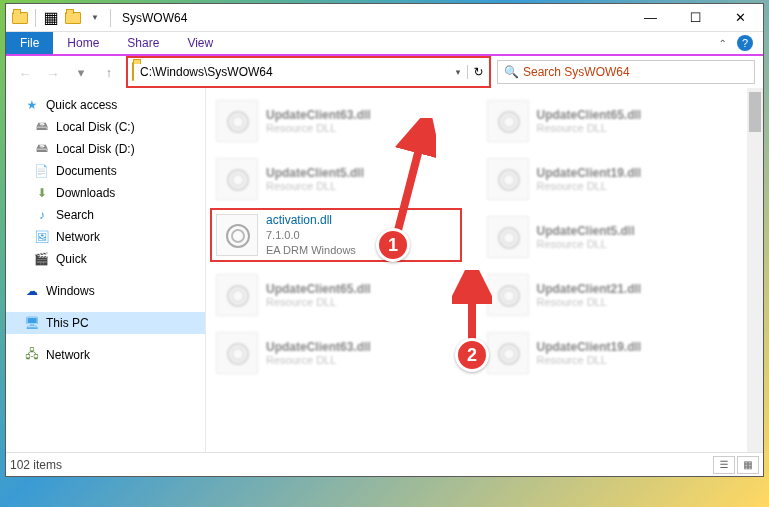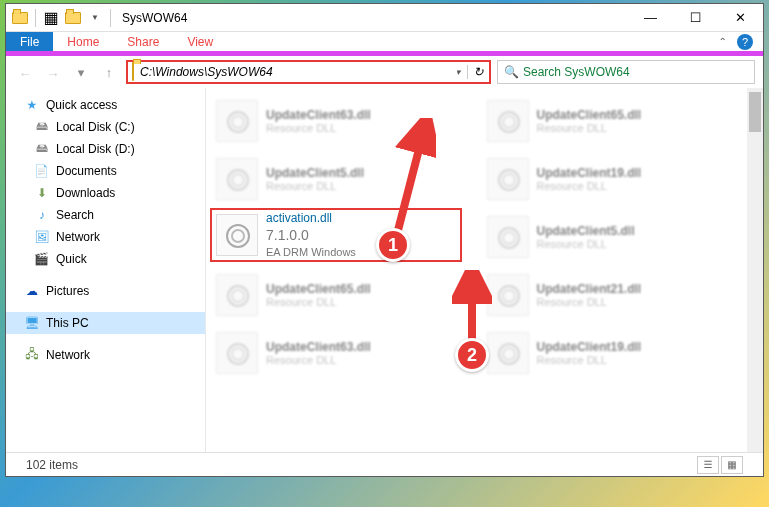--- a/index.html
+++ b/index.html
@@ -8,36 +8,36 @@
 .titlebar { height: 28px; background: #fff; display: flex; align-items: center; border-bottom: 1px solid #e0e0e0; }
 .tb-icons { display: flex; align-items: center; gap: 2px; padding-left: 4px; }
 .tb-icon { width: 20px; height: 20px; display: flex; align-items: center; justify-content: center; }
 .folder-glyph { width: 16px; height: 12px; background: #ffd768; border: 1px solid #d4a017; border-radius: 1px; position: relative; }
 .folder-glyph::before { content: ""; position: absolute; top: -4px; left: 0; width: 6px; height: 4px; background: #ffd768; border: 1px solid #d4a017; border-bottom: none; }
 .qat-sep { width: 1px; height: 18px; background: #ccc; margin: 0 3px; }
 .qat-down { font-size: 8px; color: #555; }
 .title-text { margin-left: 8px; font-size: 12px; color: #000; }
 .win-controls { margin-left: auto; display: flex; }
 .win-btn { width: 45px; height: 28px; display: flex; align-items: center; justify-content: center; font-size: 13px; color: #000; }
-.ribbon-tabs { height: 24px; display: flex; align-items: stretch; border-bottom: 5px solid #d946ef; font-size: 12px; }
+.ribbon-tabs { height: 24px; display: flex; align-items: stretch; border-bottom: 2px solid #d946ef; font-size: 12px; }
 .file-tab { background: #1979ca; color: #fff; padding: 0 14px; display: flex; align-items: center; }
-.r-tab { padding: 0 14px; display: flex; align-items: center; color: #ef4444; }
+.r-tab { padding: 0 14px; display: flex; align-items: center; color: #4c1d95; }
 .ribbon-right { margin-left: auto; display: flex; align-items: center; gap: 10px; padding-right: 10px; }
 .chev-up { font-size: 10px; color: #555; }
 .help-icon { width: 16px; height: 16px; border-radius: 50%; background: #1979ca; color: #fff; font-size: 11px; display: flex; align-items: center; justify-content: center; }
 .addrrow { height: 32px; display: flex; align-items: center; padding: 4px 8px; gap: 6px; }
 .nav-btn { width: 22px; height: 22px; display: flex; align-items: center; justify-content: center; color: #888; font-size: 13px; }
 .nav-btn.disabled { color: #ccc; }
-.addr-wrap { flex: 1 1 320px; display: flex; align-items: center; height: 24px; border: 2px solid #e53935; background: #fff; font-style: italic; }
+.addr-wrap { flex: 1 1 320px; display: flex; align-items: center; height: 32px; border: 2px solid #e53935; background: #fff; }
 .addr-fold { margin: 0 4px; }
 .addr-text { flex: 1; font-size: 12px; padding-left: 2px; }
 .addr-drop { width: 18px; text-align: center; font-size: 9px; color: #555; }
 .addr-refresh { width: 22px; text-align: center; border-left: 1px solid #ccc; font-size: 12px; }
 .searchbox { width: 258px; height: 24px; border: 1px solid #ccc; display: flex; align-items: center; padding: 0 6px; font-size: 12px; }
-.search-ph { color: #15803d; }
+.search-ph { color: #c2410c; }
 .search-glass { color: #888; font-size: 12px; margin-right: 4px; }
 .body { flex: 1; display: flex; min-height: 0; }
 .nav-pane { width: 200px; border-right: 1px solid #e8e8e8; padding: 6px 0; overflow: hidden; }
 .nav-item { display: flex; align-items: center; height: 22px; padding-left: 28px; font-size: 12px; position: relative; }
 .nav-item.top { padding-left: 18px; font-weight: normal; }
 .nav-item.sel { background: #cde8ff; }
 .nav-sep { height: 10px; }
 .nav-ic { width: 16px; height: 16px; margin-right: 6px; display: inline-flex; align-items: center; justify-content: center; font-size: 12px; }
 .ic-star { color: #3aa0e8; }
 .ic-disk { color: #888; }
@@ -59,28 +59,28 @@
 .file-icon::before { content: ""; position: absolute; left: 14px; top: 14px; width: 10px; height: 10px; border: 2px solid #ccc; border-radius: 50%; }
 .file-meta { font-size: 12px; }
 .file-name { color: #333; font-weight: 600; }
 .file-sub { color: #999; font-size: 11px; }
 .highlight-box { position: absolute; left: 4px; top: 120px; width: 252px; height: 54px; border: 2px solid #e53935; background: #fff; display: flex; align-items: center; gap: 8px; padding: 4px; z-index: 5; }
 .hl-icon { width: 42px; height: 42px; background: #fafafa; border: 1px solid #ddd; position: relative; }
 .hl-icon::after { content: ""; position: absolute; left: 9px; top: 9px; width: 20px; height: 20px; border: 2px solid #aaa; border-radius: 50%; }
 .hl-icon::before { content: ""; position: absolute; left: 14px; top: 14px; width: 10px; height: 10px; border: 2px solid #bbb; border-radius: 50%; }
 .hl-meta { font-size: 12px; color: #444; line-height: 1.35; }
 .hl-name { color: #0369a1; }
-.hl-v { color: #777; font-size: 14px; }
+.hl-v { color: #777; font-size: 11px; }
 .hl-d { color: #777; font-size: 11px; }
 .annotation { position: absolute; z-index: 20; }
 .arrow1 { left: 170px; top: 30px; }
 .arrow2 { left: 246px; top: 182px; }
 .arrow-svg { display: block; }
 .bubble { width: 34px; height: 34px; border-radius: 50%; background: #e53935; color: #fff; font-size: 18px; font-weight: 600; display: flex; align-items: center; justify-content: center; border: 3px solid #fff; box-shadow: 0 1px 3px rgba(0,0,0,.3); }
-.statusbar { height: 24px; border-top: 1px solid #e0e0e0; display: flex; align-items: center; padding: 0 20px; font-size: 12px; color: #444; }
+.statusbar { height: 24px; border-top: 1px solid #e0e0e0; display: flex; align-items: center; padding: 0 4px; font-size: 12px; color: #444; }
 .status-right { margin-left: auto; display: flex; gap: 2px; }
 .view-btn { width: 22px; height: 18px; border: 1px solid #ccc; display: flex; align-items: center; justify-content: center; font-size: 10px; color: #666; }
 </style>
 </head>
 <body>
 
 <div class="window">
 
   <div class="titlebar">
     <div class="tb-icons">
@@ -161,21 +161,21 @@
           <span class="nav-ic ic-pic">🖼</span>
           <span>Network</span>
         </div>
       <div class="nav-item">
           <span class="nav-ic ic-vid">🎬</span>
           <span>Quick</span>
         </div>
       <div class="nav-sep"></div>
       <div class="nav-item top">
           <span class="nav-ic ic-od">☁</span>
-          <span>Pictures</span>
+          <span>Windows</span>
         </div>
       <div class="nav-sep"></div>
       <div class="nav-item top sel">
           <span class="nav-ic ic-pc">🖥</span>
           <span>This PC</span>
         </div>
       <div class="nav-sep"></div>
       <div class="nav-item top">
           <span class="nav-ic ic-net">🖧</span>
           <span>Network</span>

